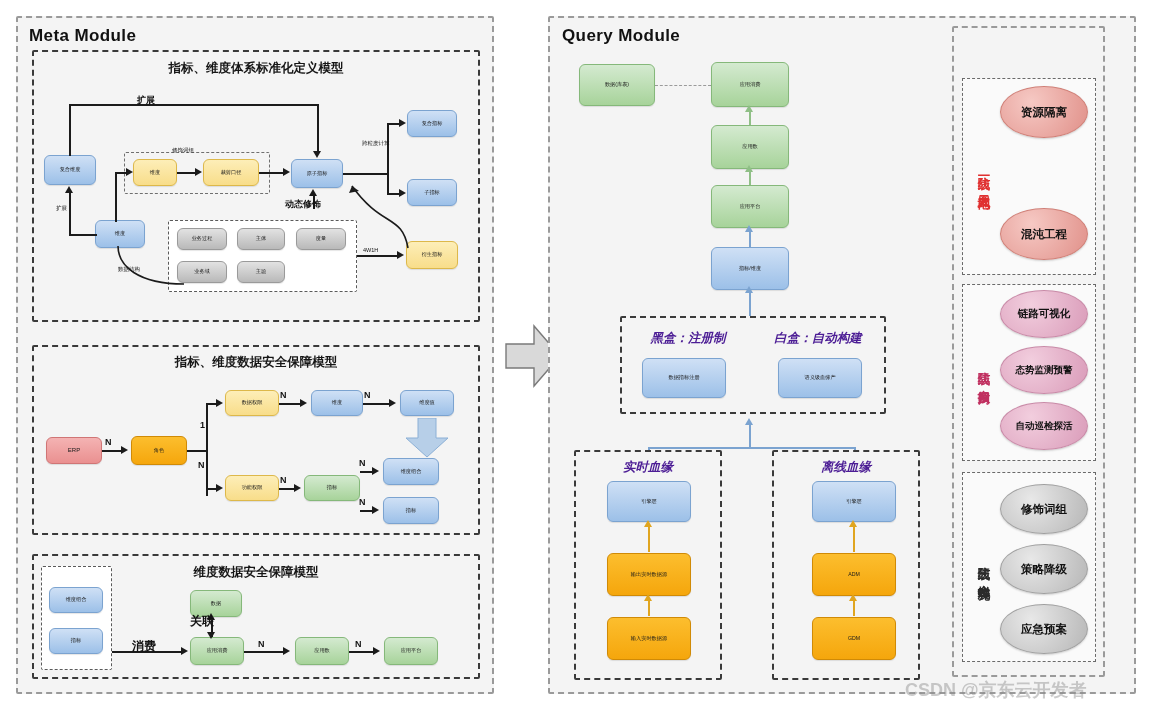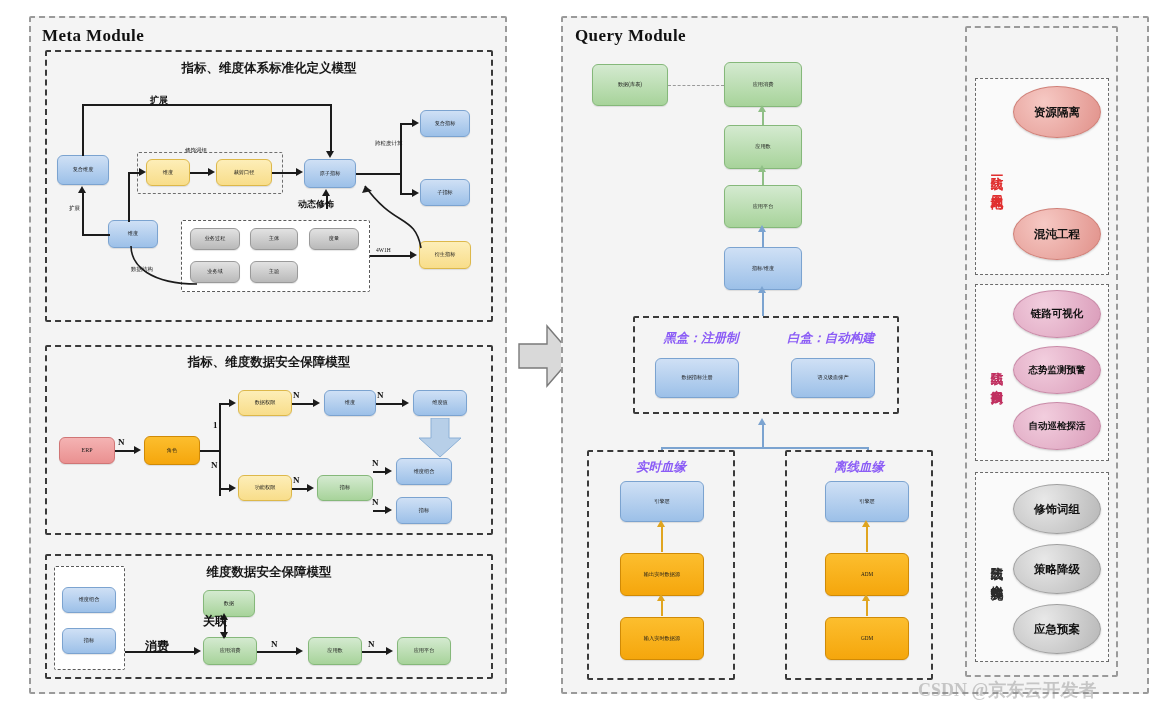--- a/index.html
+++ b/index.html
@@ -5,21 +5,21 @@
 <style>
   * { box-sizing: border-box; }
   html, body { margin:0; padding:0; }
   body {
     width:1151px; height:711px;
     background:#ffffff;
     font-family:"Liberation Sans", "DejaVu Sans", sans-serif;
     position:relative;
     overflow:hidden;
   }
-  .canvas { position:absolute; left:13px; top:0; width:955px; height:711px;font-family:Liberation Serif, serif; }
+  .canvas { position:absolute; left:0; top:0; width:955px; height:711px; }
 
   
   .panel {
     position:absolute;
     background:#f4f4f4;
     border:2px dashed #9a9a9a;
     border-radius:2px;
   }
   .subpanel {
     position:absolute;
@@ -48,21 +48,21 @@
     font-weight:bold;
     color:#161616;
     text-align:center;
     white-space:nowrap;
   }
   .italic-title {
     position:absolute;
     font-size:12.5px;
     font-weight:bold;
     font-style:italic;
-    color:#8b5cf6;
+    color:#4c1d95;
     text-align:center;
     white-space:nowrap;
   }
 
   
   .node {
     position:absolute;
     border-radius:6px;
     display:flex;
     align-items:center;

